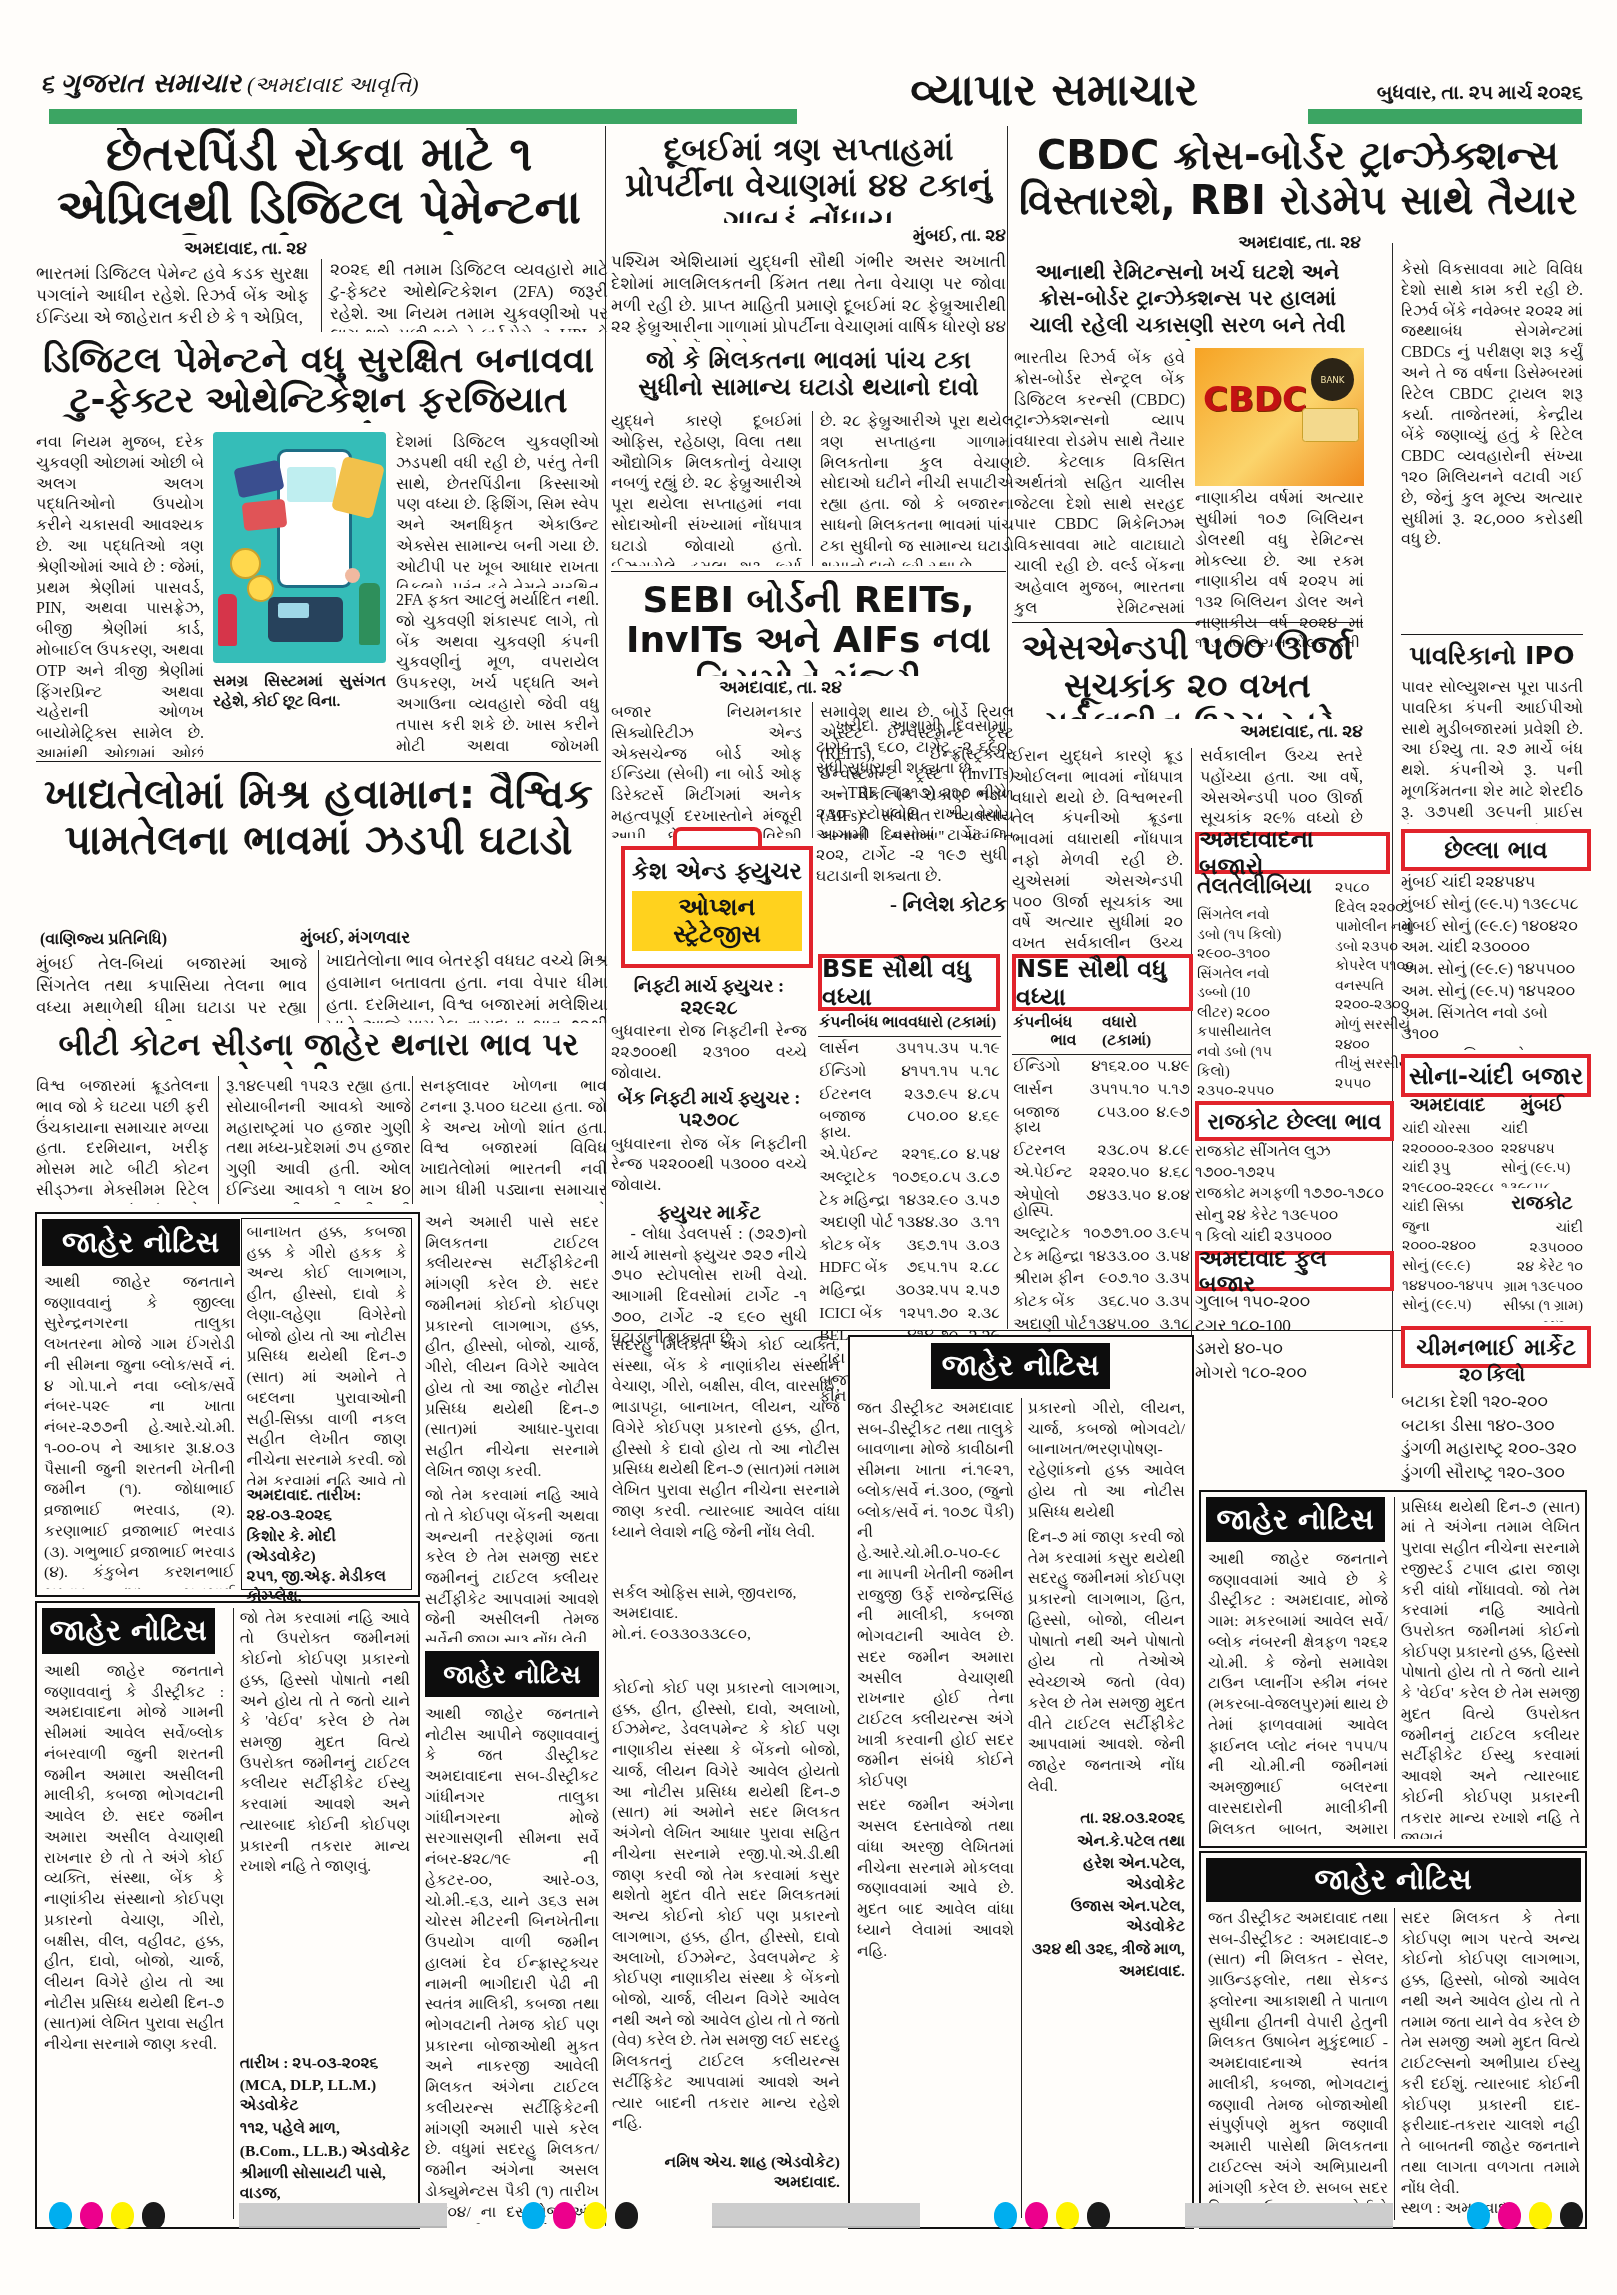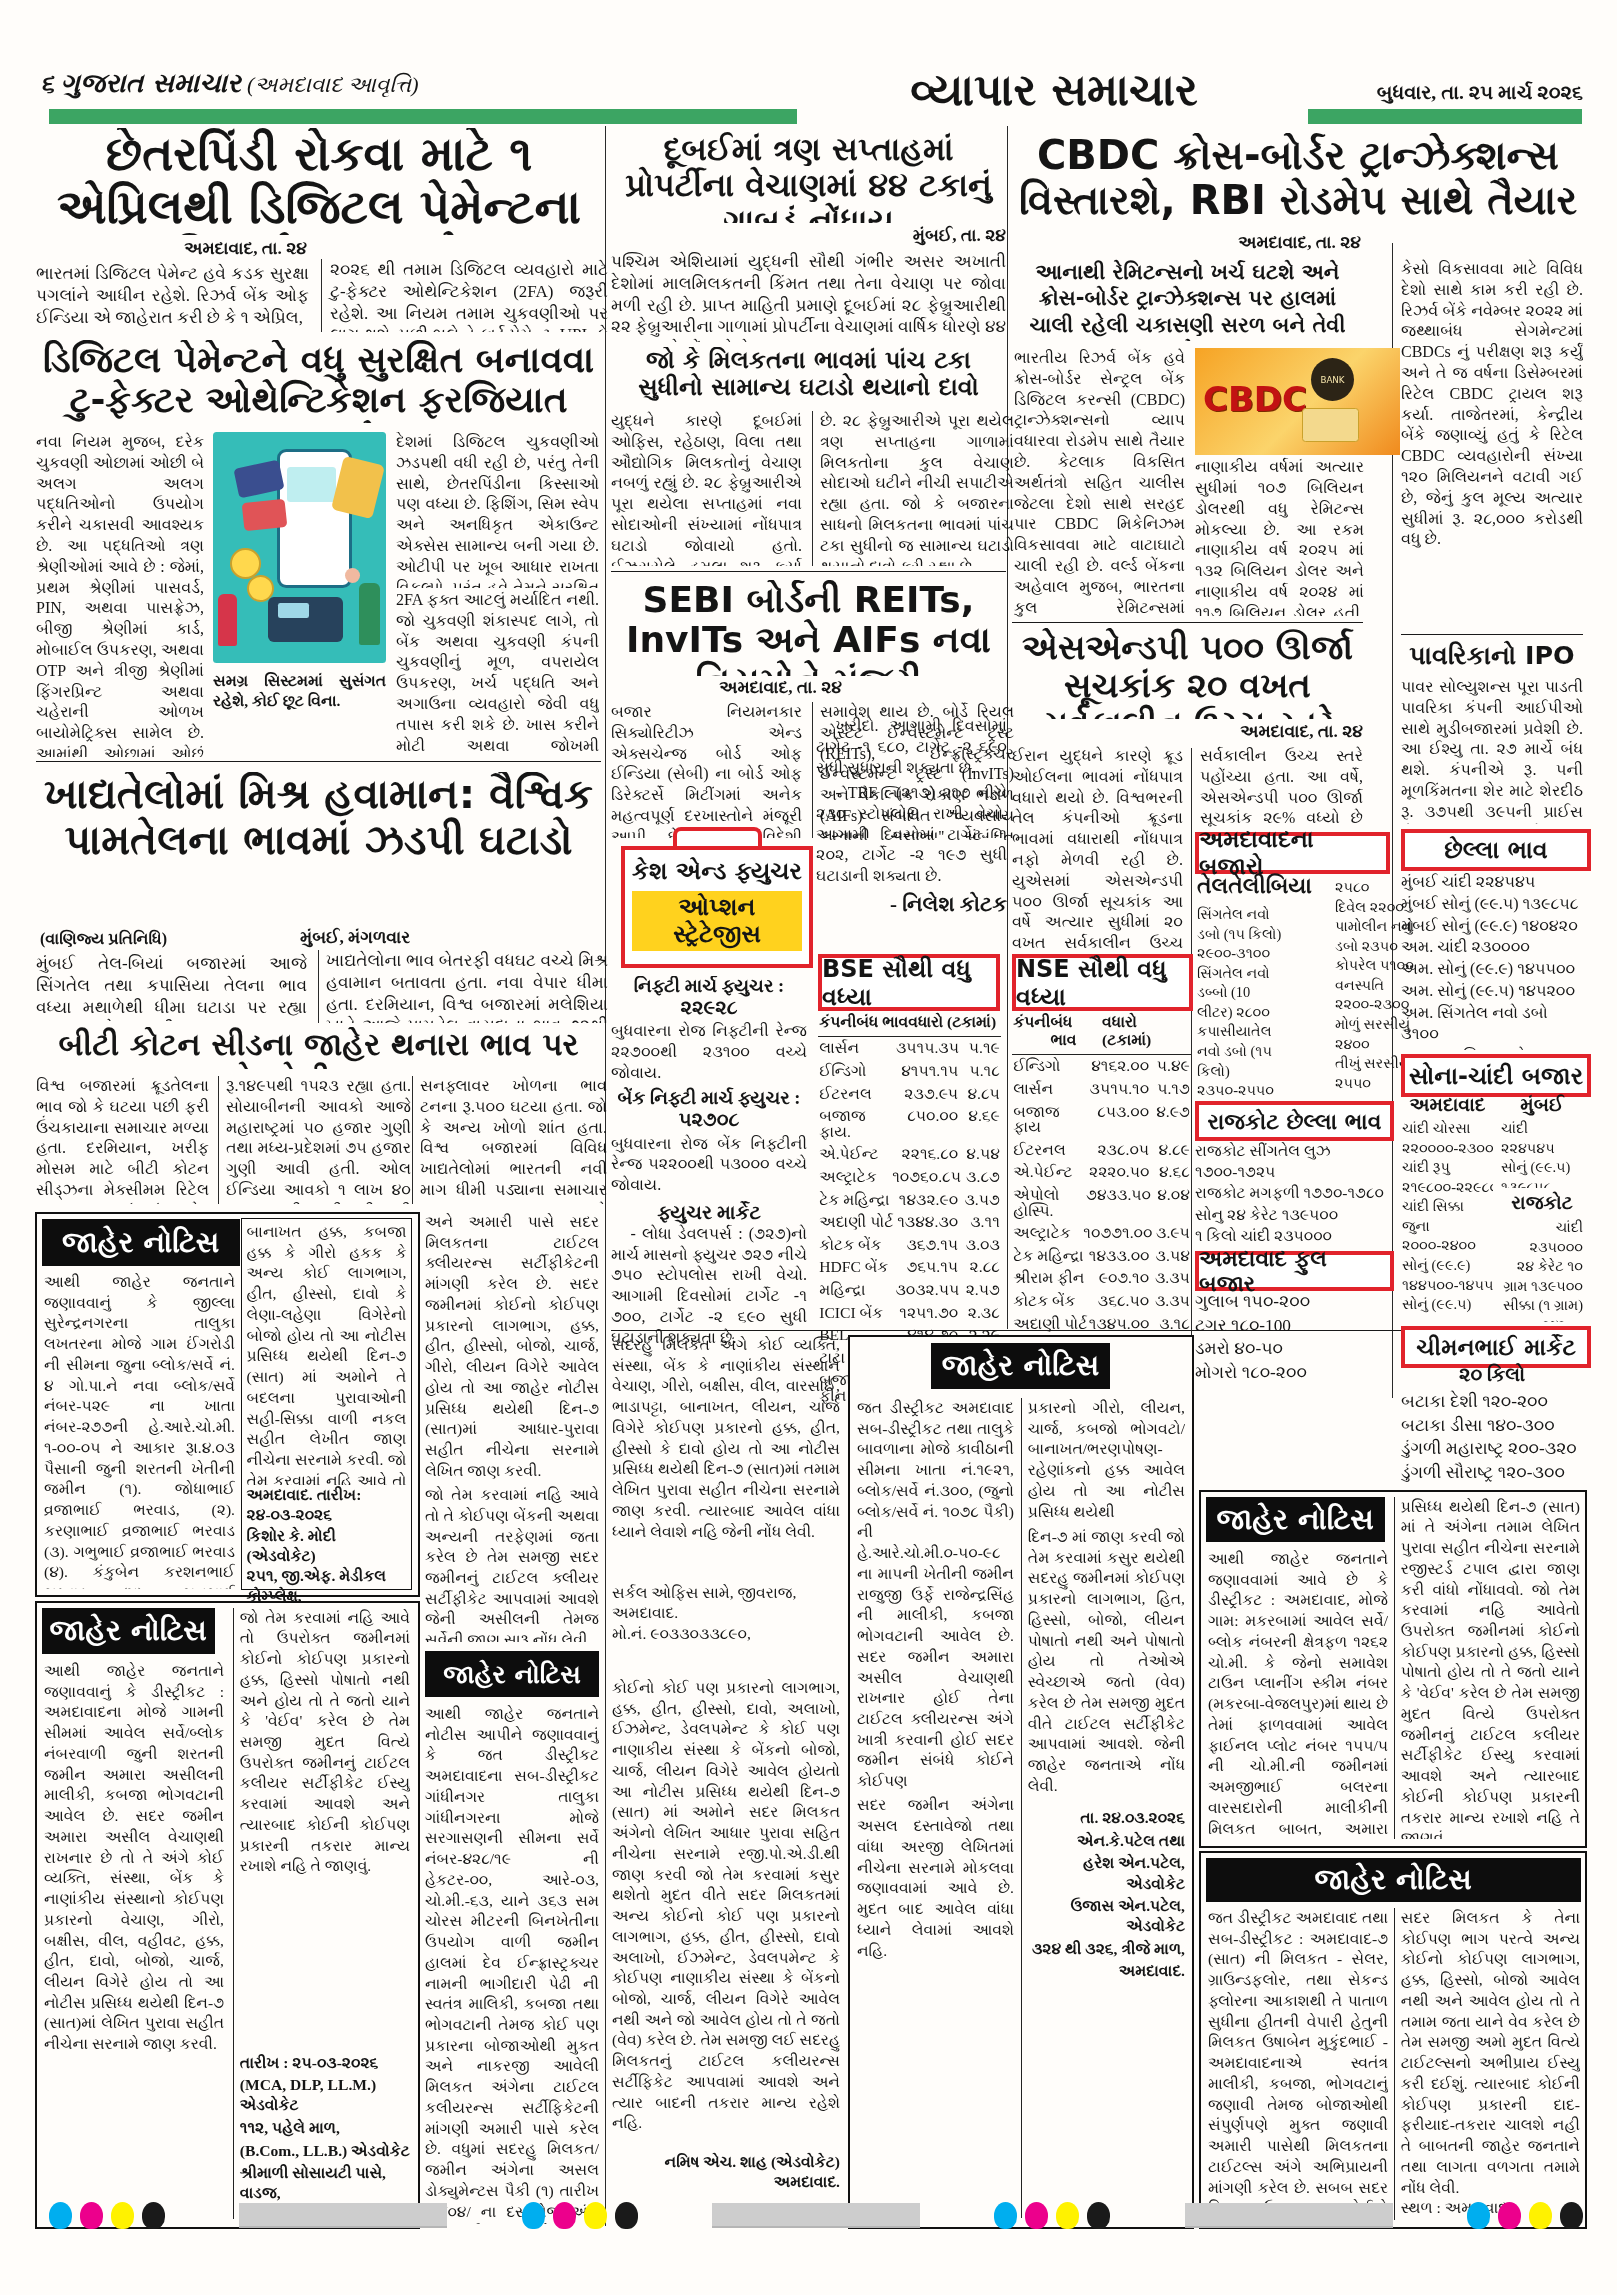--- a/index.html
+++ b/index.html
@@ -332,21 +332,21 @@
           <span class="tp">૨.૮૮</span>
         </div>
       </div>
   </div>
 
   <div class="abs hl c clip" style="left:1014px;top:133px;width:568px;height:96px;font-size:40px;">CBDC ક્રોસ-બોર્ડર ટ્રાન્ઝેક્શન્સ વિસ્તારશે, RBI રોડમેપ સાથે તૈયાર</div>
   <div class="abs b r" style="left:1014px;top:233px;width:347px;font-size:17.3px;">અમદાવાદ, તા. ૨૪</div>
   <div class="abs hl c clip" style="left:1014px;top:259px;width:347px;height:82px;font-size:21px;line-height:1.25;">આનાથી રેમિટન્સનો ખર્ચ ઘટશે અને ક્રોસ-બોર્ડર ટ્રાન્ઝેક્શન્સ પર હાલમાં ચાલી રહેલી ચકાસણી સરળ બને તેવી અપેક્ષા</div>
   <div class="abs body-txt j clip" style="left:1014px;top:348px;width:171px;height:269px;">ભારતીય રિઝર્વ બેંક હવે ક્રોસ-બોર્ડર સેન્ટ્રલ બેંક ડિજિટલ કરન્સી (CBDC) ટ્રાન્ઝેક્શન્સનો વ્યાપ વધારવા રોડમેપ સાથે તૈયાર છે. કેટલાક વિકસિત અર્થતંત્રો સહિત ચાલીસ જેટલા દેશો સાથે સરહદ પાર CBDC મિકેનિઝમ વિકસાવવા માટે વાટાઘાટો ચાલી રહી છે. વર્લ્ડ બેંકના અહેવાલ મુજબ, ભારતના કુલ રેમિટન્સમાં અમેરિકાનો હિસ્સો ૨૭.૭% છે, ત્યારબાદ યુએઈનો ૧૯.૨%, યુકેનો ૧૦.૮%, સાઉદી અરેબિયાનો ૬.૭% અને સિંગાપોરનો ૬.૬% છે. વિદેશમાં રહેતા ભારતીયોએ ચાલુ</div>
   <div class="abs" style="left:1195px;top:348px;width:169px;height:269px;">
-    <div class="cbdcpanel" style="width:169px;height:107px;padding-left:36px;">
+    <div class="cbdcpanel" style="width:169px;height:138px;">
       <div class="abs" style="left:8px;top:31px;font-family:'DejaVu Sans','Liberation Sans',sans-serif;font-weight:bold;font-size:34px;color:#C21212;text-shadow:1.2px 1.2px 0 #7a2b00;">CBDC</div>
       <div class="abs" style="left:116px;top:10.4px;width:43px;height:43px;border-radius:50%;background:#2c2416;color:#f7e6ad;font-size:8.7px;display:flex;align-items:center;justify-content:center;font-family:'DejaVu Sans',sans-serif;">BANK</div>
       <div class="abs" style="left:107px;top:60px;width:55px;height:32px;background:#f3d98d;border:1.7px solid #caa12c;border-radius:3.5px;"></div>
     </div>
     <div class="body-txt j clip" style="height:159px;margin-top:2.3px;">નાણાકીય વર્ષમાં અત્યાર સુધીમાં ૧૦૭ બિલિયન ડોલરથી વધુ રેમિટન્સ મોકલ્યા છે. આ રકમ નાણાકીય વર્ષ ૨૦૨૫ માં ૧૩૨ બિલિયન ડોલર અને નાણાકીય વર્ષ ૨૦૨૪ માં ૧૧૭ બિલિયન ડોલર હતી. રિઝર્વ બેંક રિટેલ અને હોલસેલ બંને ક્ષેત્રોમાં CBDC માટે વિવિધ ઉપયોગના</div>
   </div>
   <div class="abs body-txt j clip" style="left:1401px;top:259px;width:182px;height:370px;">કેસો વિકસાવવા માટે વિવિધ દેશો સાથે કામ કરી રહી છે. રિઝર્વ બેંકે નવેમ્બર ૨૦૨૨ માં જથ્થાબંધ સેગમેન્ટમાં CBDCs નું પરીક્ષણ શરૂ કર્યું અને તે જ વર્ષના ડિસેમ્બરમાં રિટેલ CBDC ટ્રાયલ શરૂ કર્યા. તાજેતરમાં, કેન્દ્રીય બેંકે જણાવ્યું હતું કે રિટેલ CBDC વ્યવહારોની સંખ્યા ૧૨૦ મિલિયનને વટાવી ગઈ છે, જેનું કુલ મૂલ્ય અત્યાર સુધીમાં રૂ. ૨૮,૦૦૦ કરોડથી વધુ છે.</div>
 
   <div class="abs hl c clip" style="left:1012px;top:628px;width:351px;height:91px;font-size:34px;">એસએન્ડપી ૫૦૦ ઊર્જા સૂચકાંક ૨૦ વખત સર્વકાલીન ઉચ્ચ સ્તરે</div>
   <div class="abs b r" style="left:1012px;top:722px;width:351px;font-size:17.3px;">અમદાવાદ, તા. ૨૪</div>

